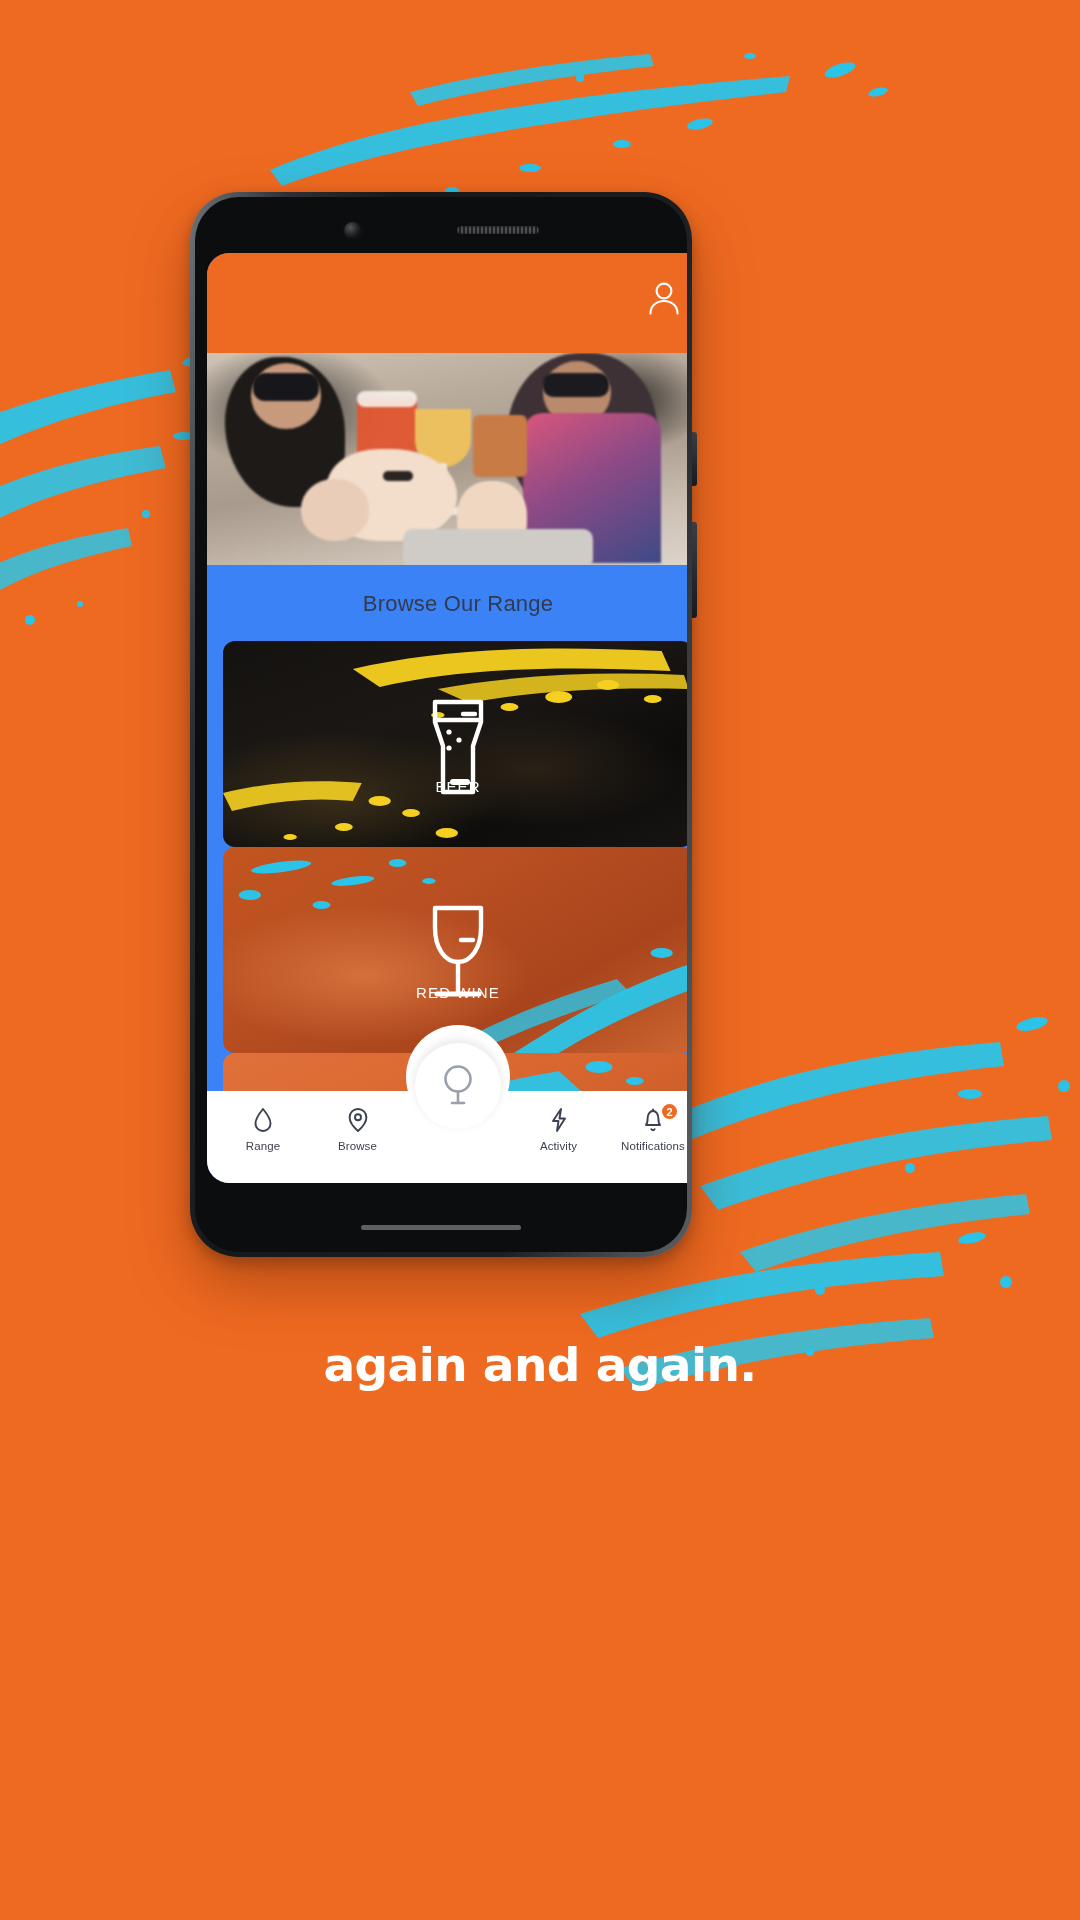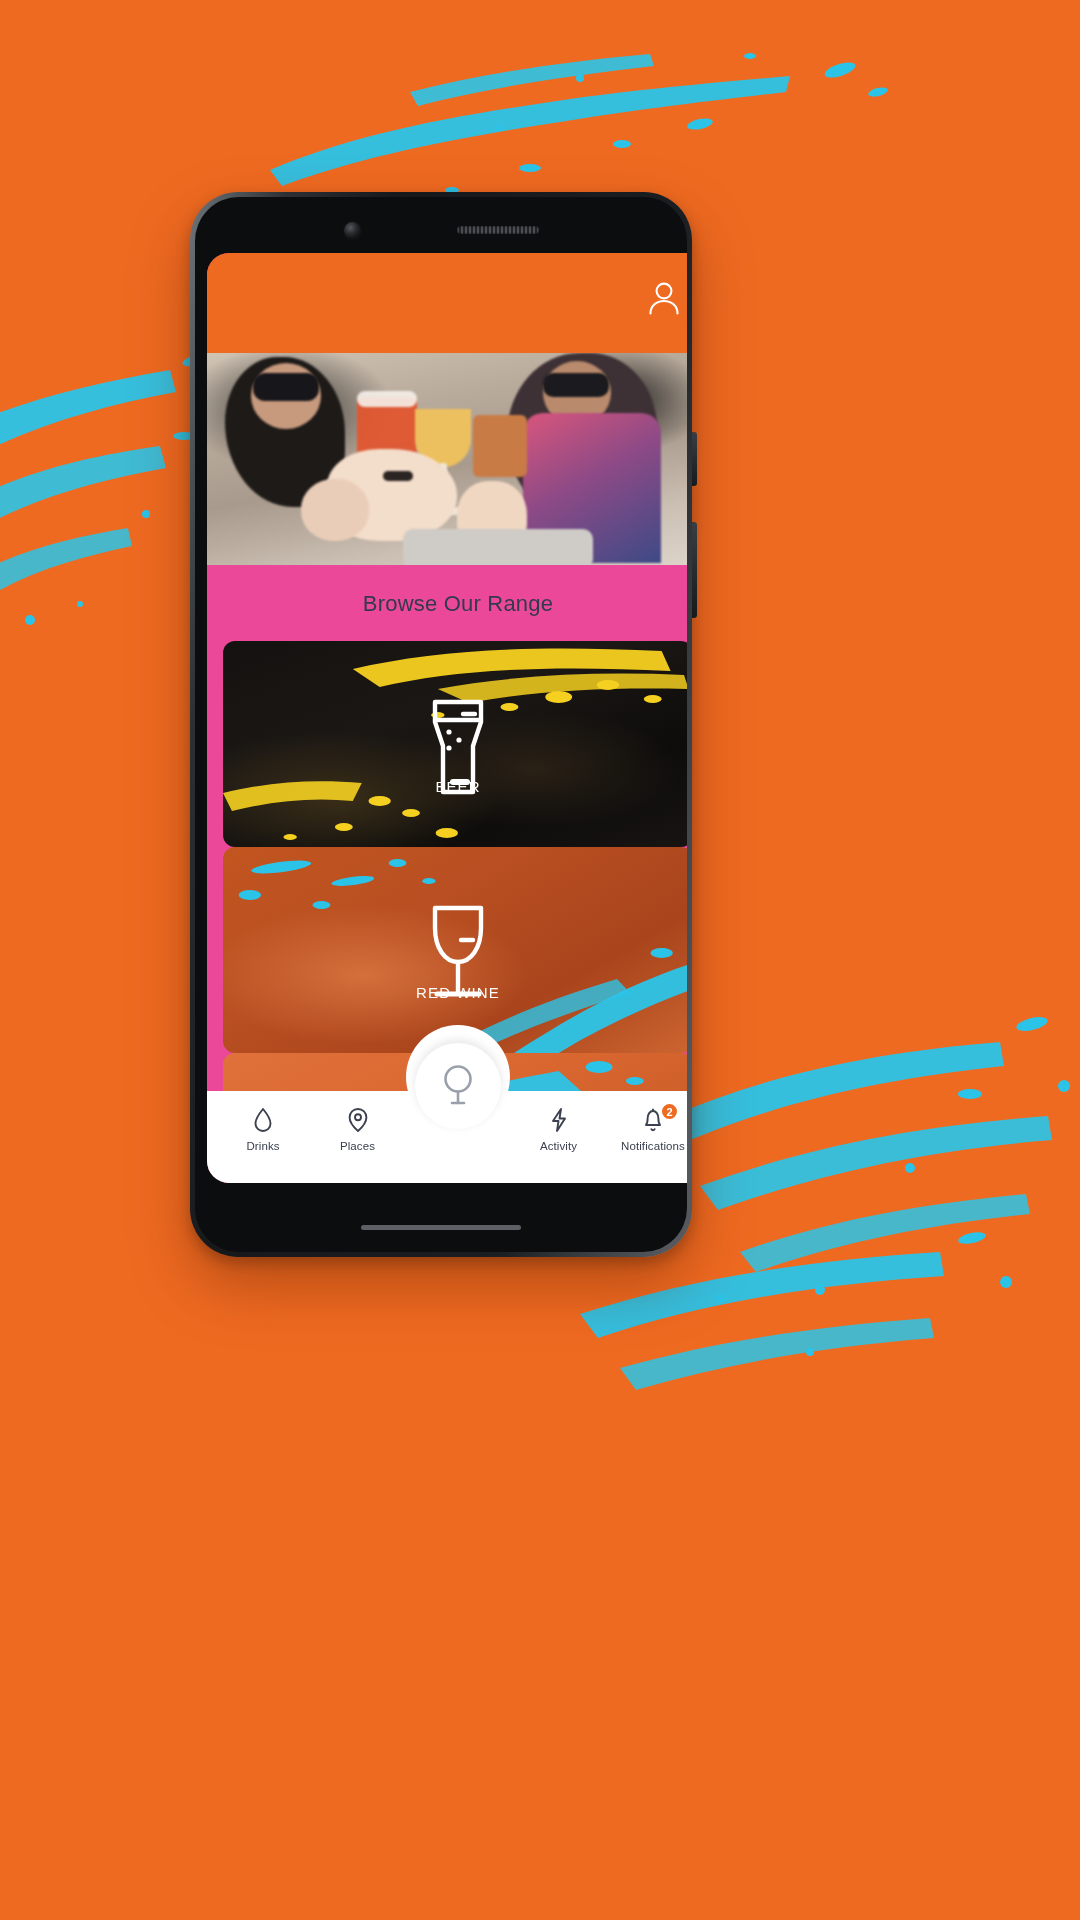--- a/index.html
+++ b/index.html
@@ -63,21 +63,21 @@
     background: repeating-linear-gradient(90deg,#4b4e52 0 2px,#202326 2px 4px);
     box-shadow: inset 0 0 2px #000;
   }
 
   
   #screen {
     position: absolute;
     left: 12px; top: 56px;
     width: 502px; height: 930px;
     border-radius: 22px;
-    background: #ec4899;
+    background: #3b82f6;
     overflow: hidden;
   }
 
   
   #app-header {
     position: relative;
     height: 100px;
     background: #EF6A21;
     display: flex; align-items: center; justify-content: flex-end;
     padding: 0 26px 10px 0;
@@ -492,31 +492,31 @@
         </div>
 
         <div id="nav">
 
           <div class="nav-item">
             <span class="nav-ic">
               <svg width="20" height="26" viewBox="0 0 20 26" fill="none" stroke="#3c4150" stroke-width="1.9" stroke-linejoin="round">
                 <path d="M10 2 C10 2 2.5 11 2.5 16.5 C2.5 21 6 24 10 24 C14 24 17.5 21 17.5 16.5 C17.5 11 10 2 10 2 Z"></path>
               </svg>
             </span>
-            <span class="nav-label">Drinks</span>
+            <span class="nav-label">Range</span>
           </div>
 
           <div class="nav-item">
             <span class="nav-ic">
               <svg width="20" height="26" viewBox="0 0 20 26" fill="none" stroke="#3c4150" stroke-width="1.9" stroke-linejoin="round">
                 <path d="M10 2 C5.3 2 1.6 5.7 1.6 10.4 C1.6 16.4 10 24 10 24 C10 24 18.4 16.4 18.4 10.4 C18.4 5.7 14.7 2 10 2 Z"></path>
                 <circle cx="10" cy="10.2" r="3"></circle>
               </svg>
             </span>
-            <span class="nav-label">Places</span>
+            <span class="nav-label">Browse</span>
           </div>
 
           <div class="nav-item spacer"></div>
 
           <div class="nav-item">
             <span class="nav-ic">
               <svg width="18" height="26" viewBox="0 0 18 26" fill="none" stroke="#3c4150" stroke-width="1.9" stroke-linejoin="round">
                 <path d="M11 2 L3 14 H8.5 L7 24 L15 11.5 H9.5 Z"></path>
               </svg>
             </span>
@@ -537,15 +537,16 @@
 
         </div>
 
       </div>
 
       <div id="home-bar"></div>
     </div>
   </div>
 
   <div id="caption">
+    <span class="l2">again and again.</span>
   </div>
 
 </div>
 
 </body></html>

